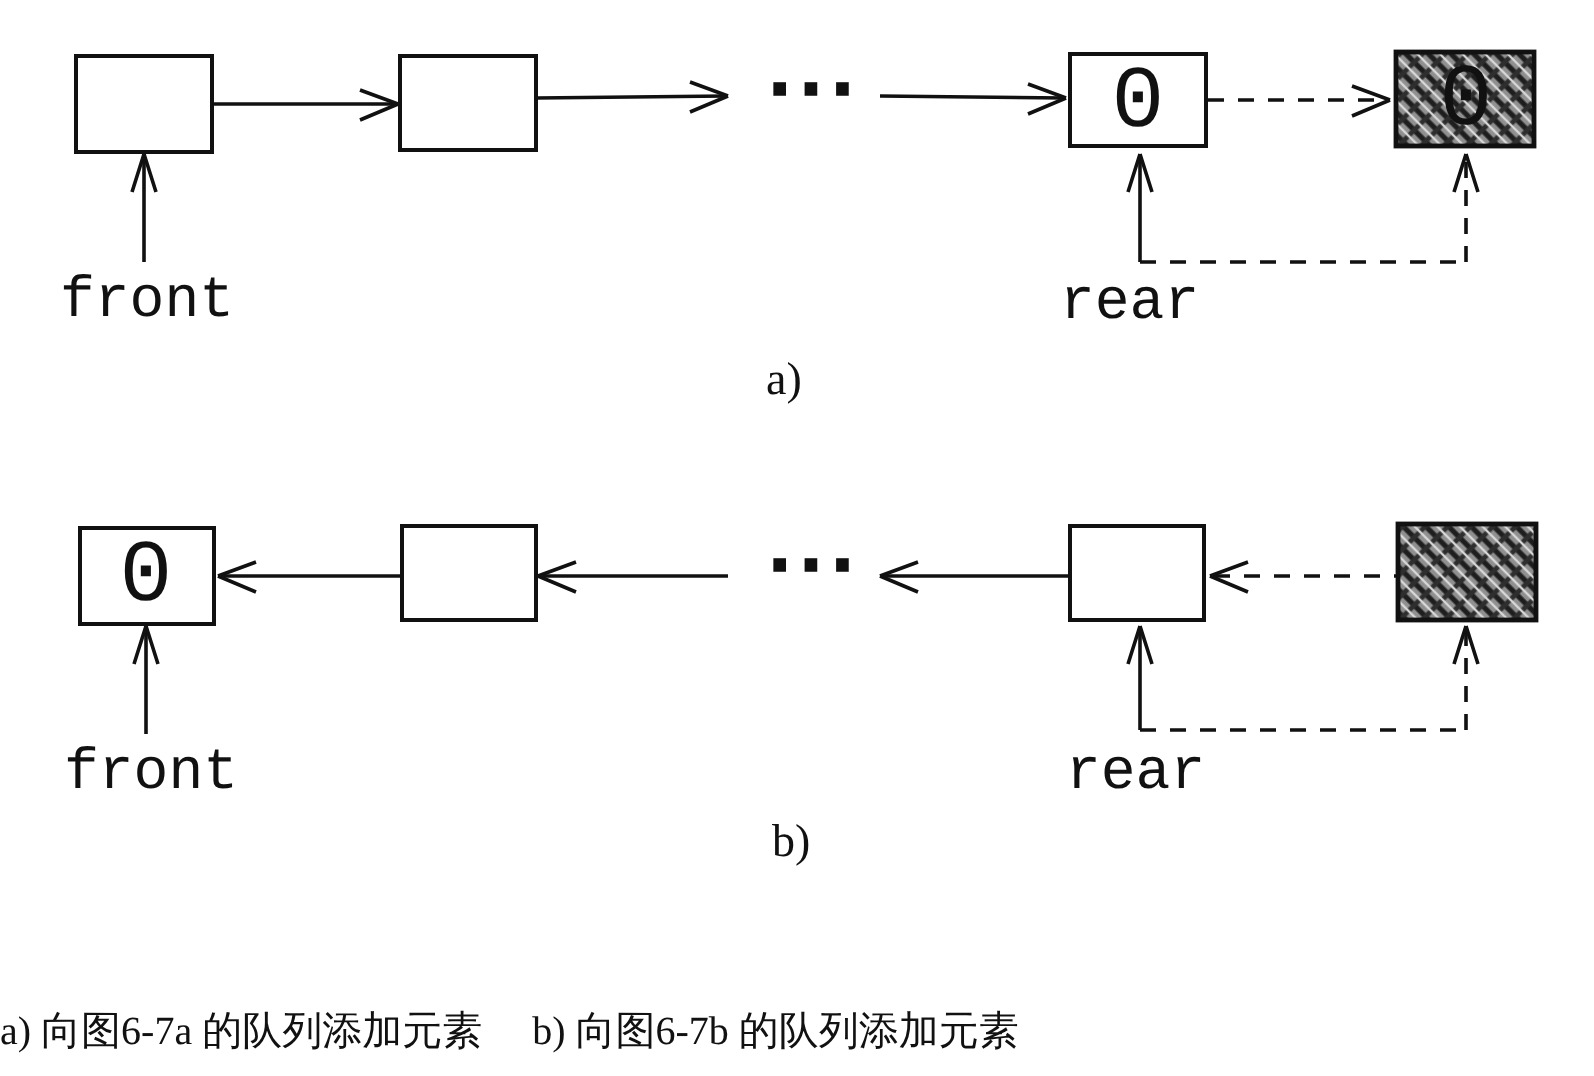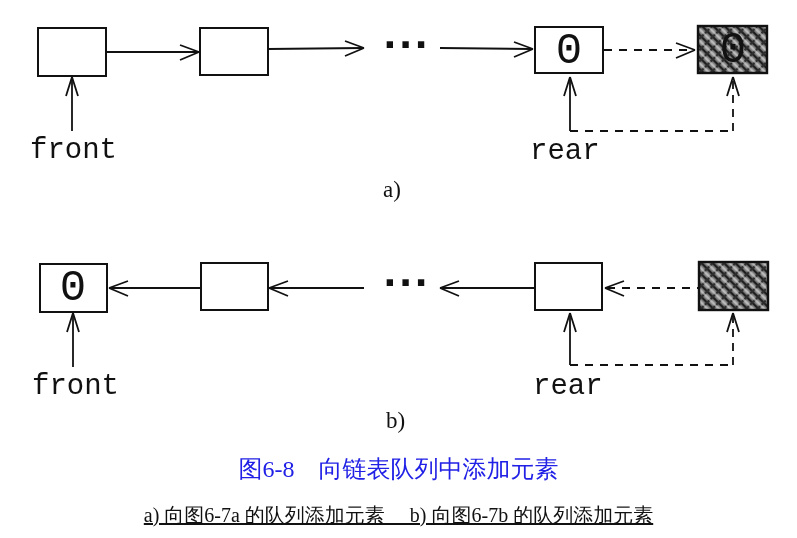--- a/index.html
+++ b/index.html
@@ -38,25 +38,23 @@
     position:absolute;
     left:0;top:453px;width:797px;
     text-align:center;
     font-size:24px;
     color:#2020e6;
     font-family:"Liberation Serif","DejaVu Serif",serif;
   }
   .subcaption{
     position:absolute;
     left:0;top:502px;width:797px;
-    text-align:center;
     font-size:20px;
     color:#111111;
     font-family:"Liberation Serif","DejaVu Serif",serif;
-    text-decoration:underline;
   }
 </style>
 </head>
 <body>
 
 <div class="page">
 
   <svg width="797" height="445" viewBox="0 0 797 445">
     <defs>
       <pattern id="weave" patternUnits="userSpaceOnUse" width="8" height="8" patternTransform="rotate(45)">
@@ -138,17 +136,16 @@
       <path d="M570,313 l-6,19 M570,313 l6,19" fill="none" stroke="#111111" stroke-width="1.8"></path>
       <line x1="570" y1="365" x2="733" y2="365" stroke="#111111" stroke-width="1.8" stroke-dasharray="8 7"></line>
       <line x1="733" y1="365" x2="733" y2="315" stroke="#111111" stroke-width="1.8" stroke-dasharray="8 6"></line>
       <path d="M733,313 l-6,19 M733,313 l6,19" fill="none" stroke="#111111" stroke-width="1.8"></path>
       <text x="533" y="394" class="mono-label">rear</text>
 
       <text x="386" y="428" class="panel-label">b)</text>
     </g>
   </svg>
 
-  <div class="caption">图6-8　向链表队列中添加元素</div>
 
   <div class="subcaption">a) 向图6-7a 的队列添加元素　 b) 向图6-7b 的队列添加元素</div>
 
 </div>
 
 </body></html>

